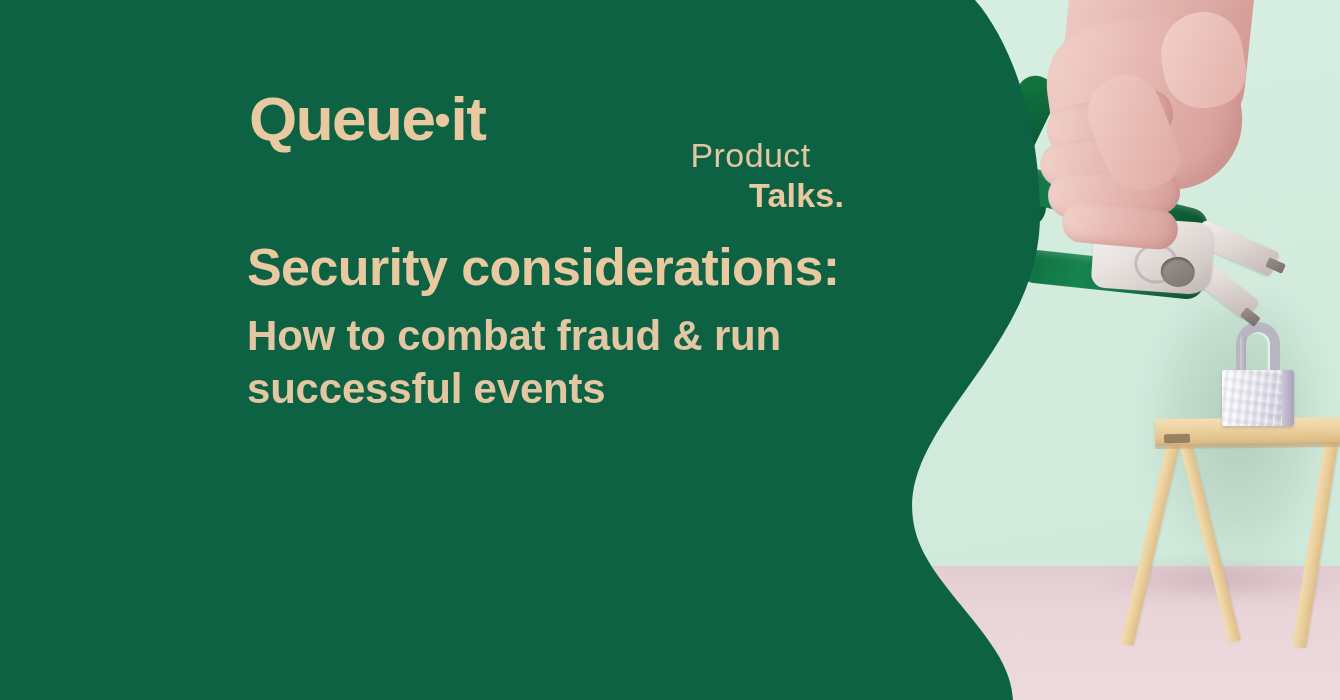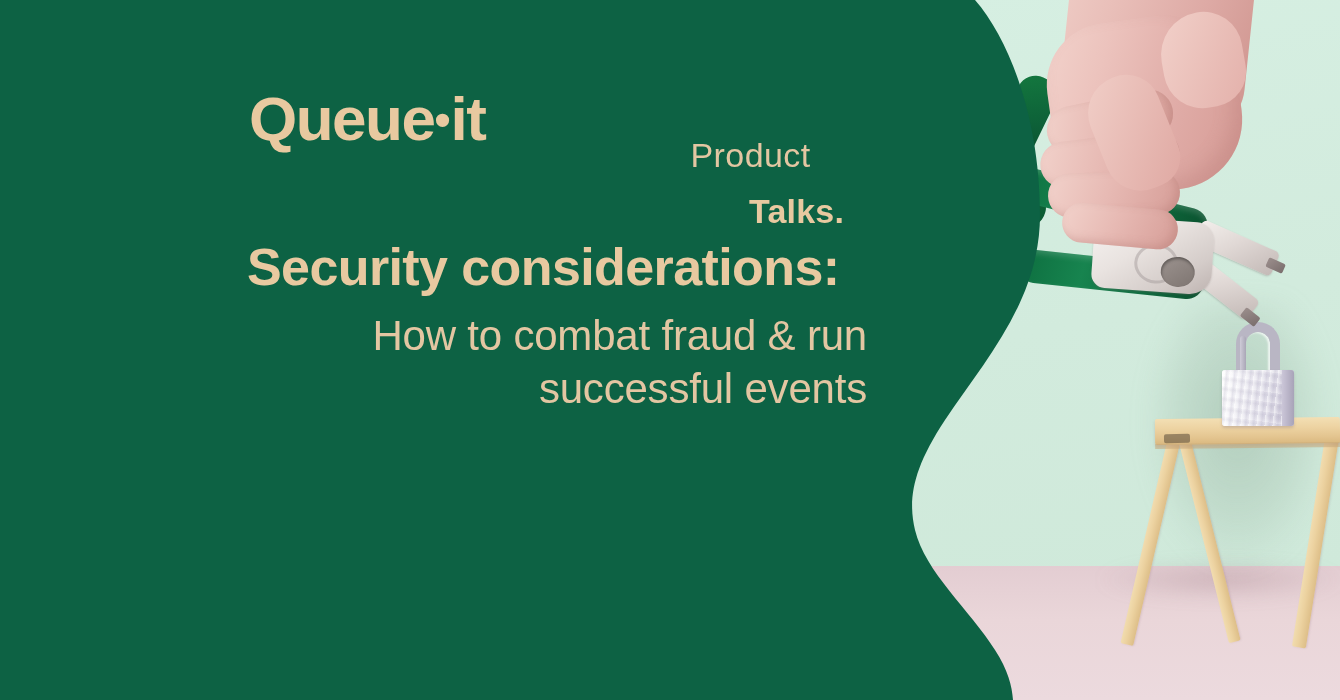--- a/index.html
+++ b/index.html
@@ -256,47 +256,46 @@
   #series .prod {
     display:block;
     font-size:34px;
     font-weight:300;
     color:#e3c6a2;
     letter-spacing:.4px;
     text-align:center;
   }
   #series .talks {
     display:block;
-    margin-top:22px;
+    margin-top:6px;
     font-size:34px;
     font-weight:700;
     color:#e8c9a0;
     letter-spacing:.2px;
     padding-left:92px;
   }
 
   #headline {
     position:absolute; left:247px; top:240px;
     font-size:52px;
     font-weight:700;
     color:#e8c9a0;
     letter-spacing:-0.6px;
     line-height:1.05;
     white-space:nowrap;
   }
 
   #subheadline {
     position:absolute; left:247px; top:310px;
     font-size:42px;
-    font-weight:400;
+    font-weight:700;
     color:#e3c6a2;
     line-height:1.26;
     letter-spacing:-0.2px;
     width:620px;
-    text-align:right;
   }
 </style>
 </head>
 <body>
 
 <div id="banner">
 
   <div id="photo">
     <div class="wall"></div>
     <div class="floor"></div>

